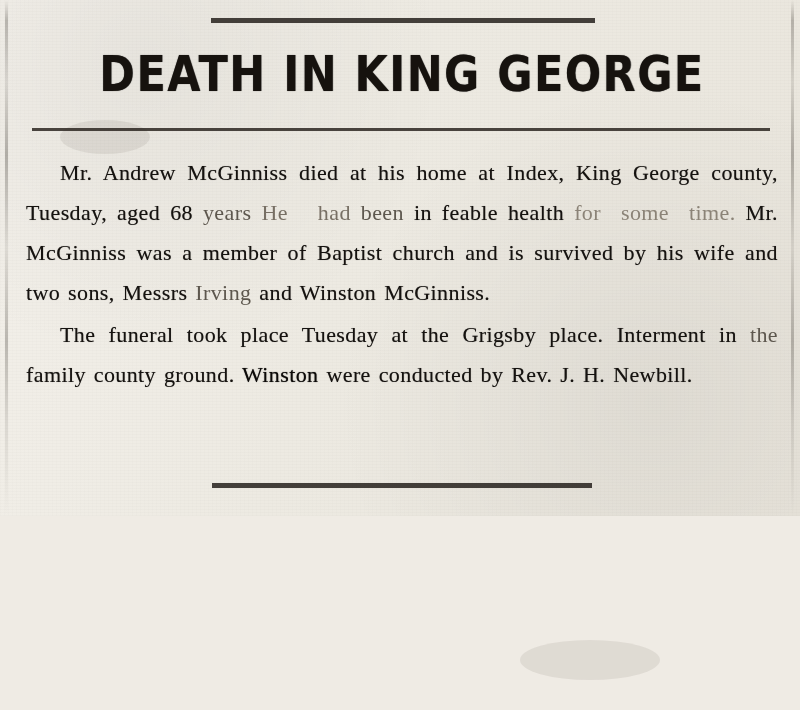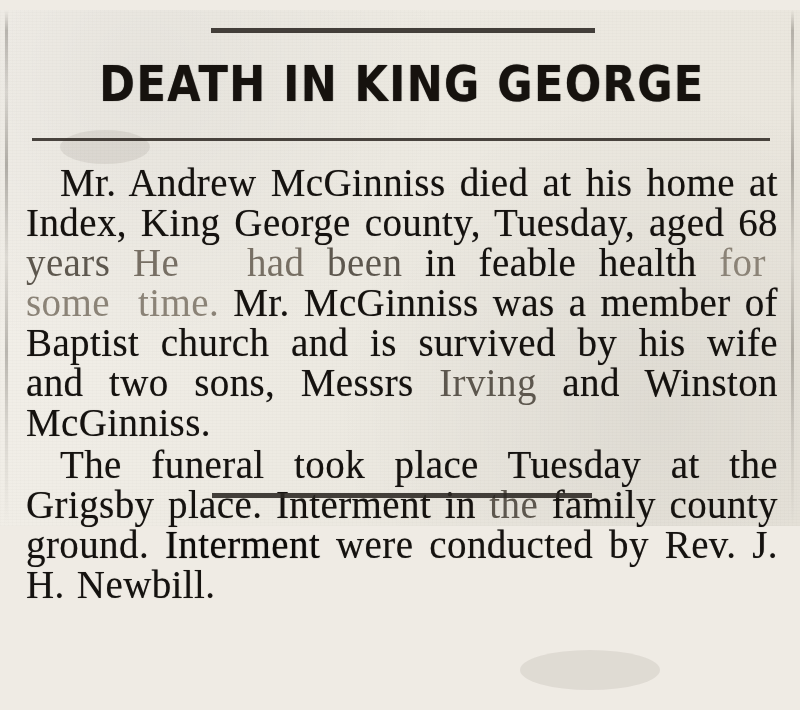--- a/index.html
+++ b/index.html
@@ -17,21 +17,20 @@
   
   .scan {
     position: relative;
     width: 800px;
     height: 516px;
     background:
       radial-gradient(circle at 18% 12%, rgba(0,0,0,0.045) 0%, rgba(0,0,0,0) 38%),
       radial-gradient(circle at 82% 78%, rgba(0,0,0,0.05) 0%, rgba(0,0,0,0) 42%),
       linear-gradient(110deg, #f3f0ea 0%, #edeae2 45%, #e9e5dc 100%);
     box-sizing: border-box;
-    margin-top: 10px;
   }
   .grain {
     position: absolute;
     inset: 0;
     pointer-events: none;
     opacity: .5;
     background-image:
       repeating-linear-gradient(0deg, rgba(0,0,0,0.022) 0px, rgba(0,0,0,0.022) 1px, rgba(255,255,255,0) 1px, rgba(255,255,255,0) 3px),
       repeating-linear-gradient(90deg, rgba(0,0,0,0.018) 0px, rgba(0,0,0,0.018) 1px, rgba(255,255,255,0) 1px, rgba(255,255,255,0) 4px);
   }
@@ -101,21 +100,21 @@
     margin: 34px 8px 0 6px;
     height: 3px;
     background: #241f1a;
     opacity: .82;
   }
 
   .body-text {
     margin-top: 22px;
     color: #15120f;
     font-family: "Liberation Serif", serif;
-    font-size: 39px;
+    font-size: 22px;
     line-height: 40px;
     text-align: justify;
     text-align-last: left;
     letter-spacing: 0.4px;
     word-spacing: 2px;
     text-shadow: 0 0 0.8px rgba(0,0,0,0.45);
   }
   .para {
     margin: 0;
     text-indent: 34px;
@@ -155,20 +154,20 @@
 
     <h1 class="headline">DEATH IN KING GEORGE</h1>
 
     <div class="headline-rule"></div>
 
     <div class="body-text">
       <p class="para">
         <span>Mr. Andrew McGinniss died at his home at Index, King George county, Tuesday, aged 68 </span><span class="faded">years</span><span> </span><span class="faded2">He</span><span>&nbsp;&nbsp;&nbsp;</span><span class="faded2">had</span><span> </span><span class="faded">been</span><span> in feable health </span><span class="faded3">for&nbsp; some&nbsp; time.</span><span> Mr. McGinniss was a member of Baptist church and is survived by his wife and two sons, Messrs </span><span class="faded">Irving</span><span> and Winston McGinniss.</span>
       </p>
       <p class="para">
-        <span>The funeral took place Tuesday at the Grigsby place. Interment in </span><span class="faded">the</span><span> family county ground. </span><span class="inkheavy">Interment</span><span> were conducted by Rev. J. H. Newbill.</span>
+        <span>The funeral took place Tuesday at the Grigsby place. Interment in </span><span class="faded">the</span><span> family county ground. </span><span class="inkheavy">Winston</span><span> were conducted by Rev. J. H. Newbill.</span>
       </p>
     </div>
 
     <div class="rule bottom"></div>
 
   </div>
 </div>
 
 </body></html>

